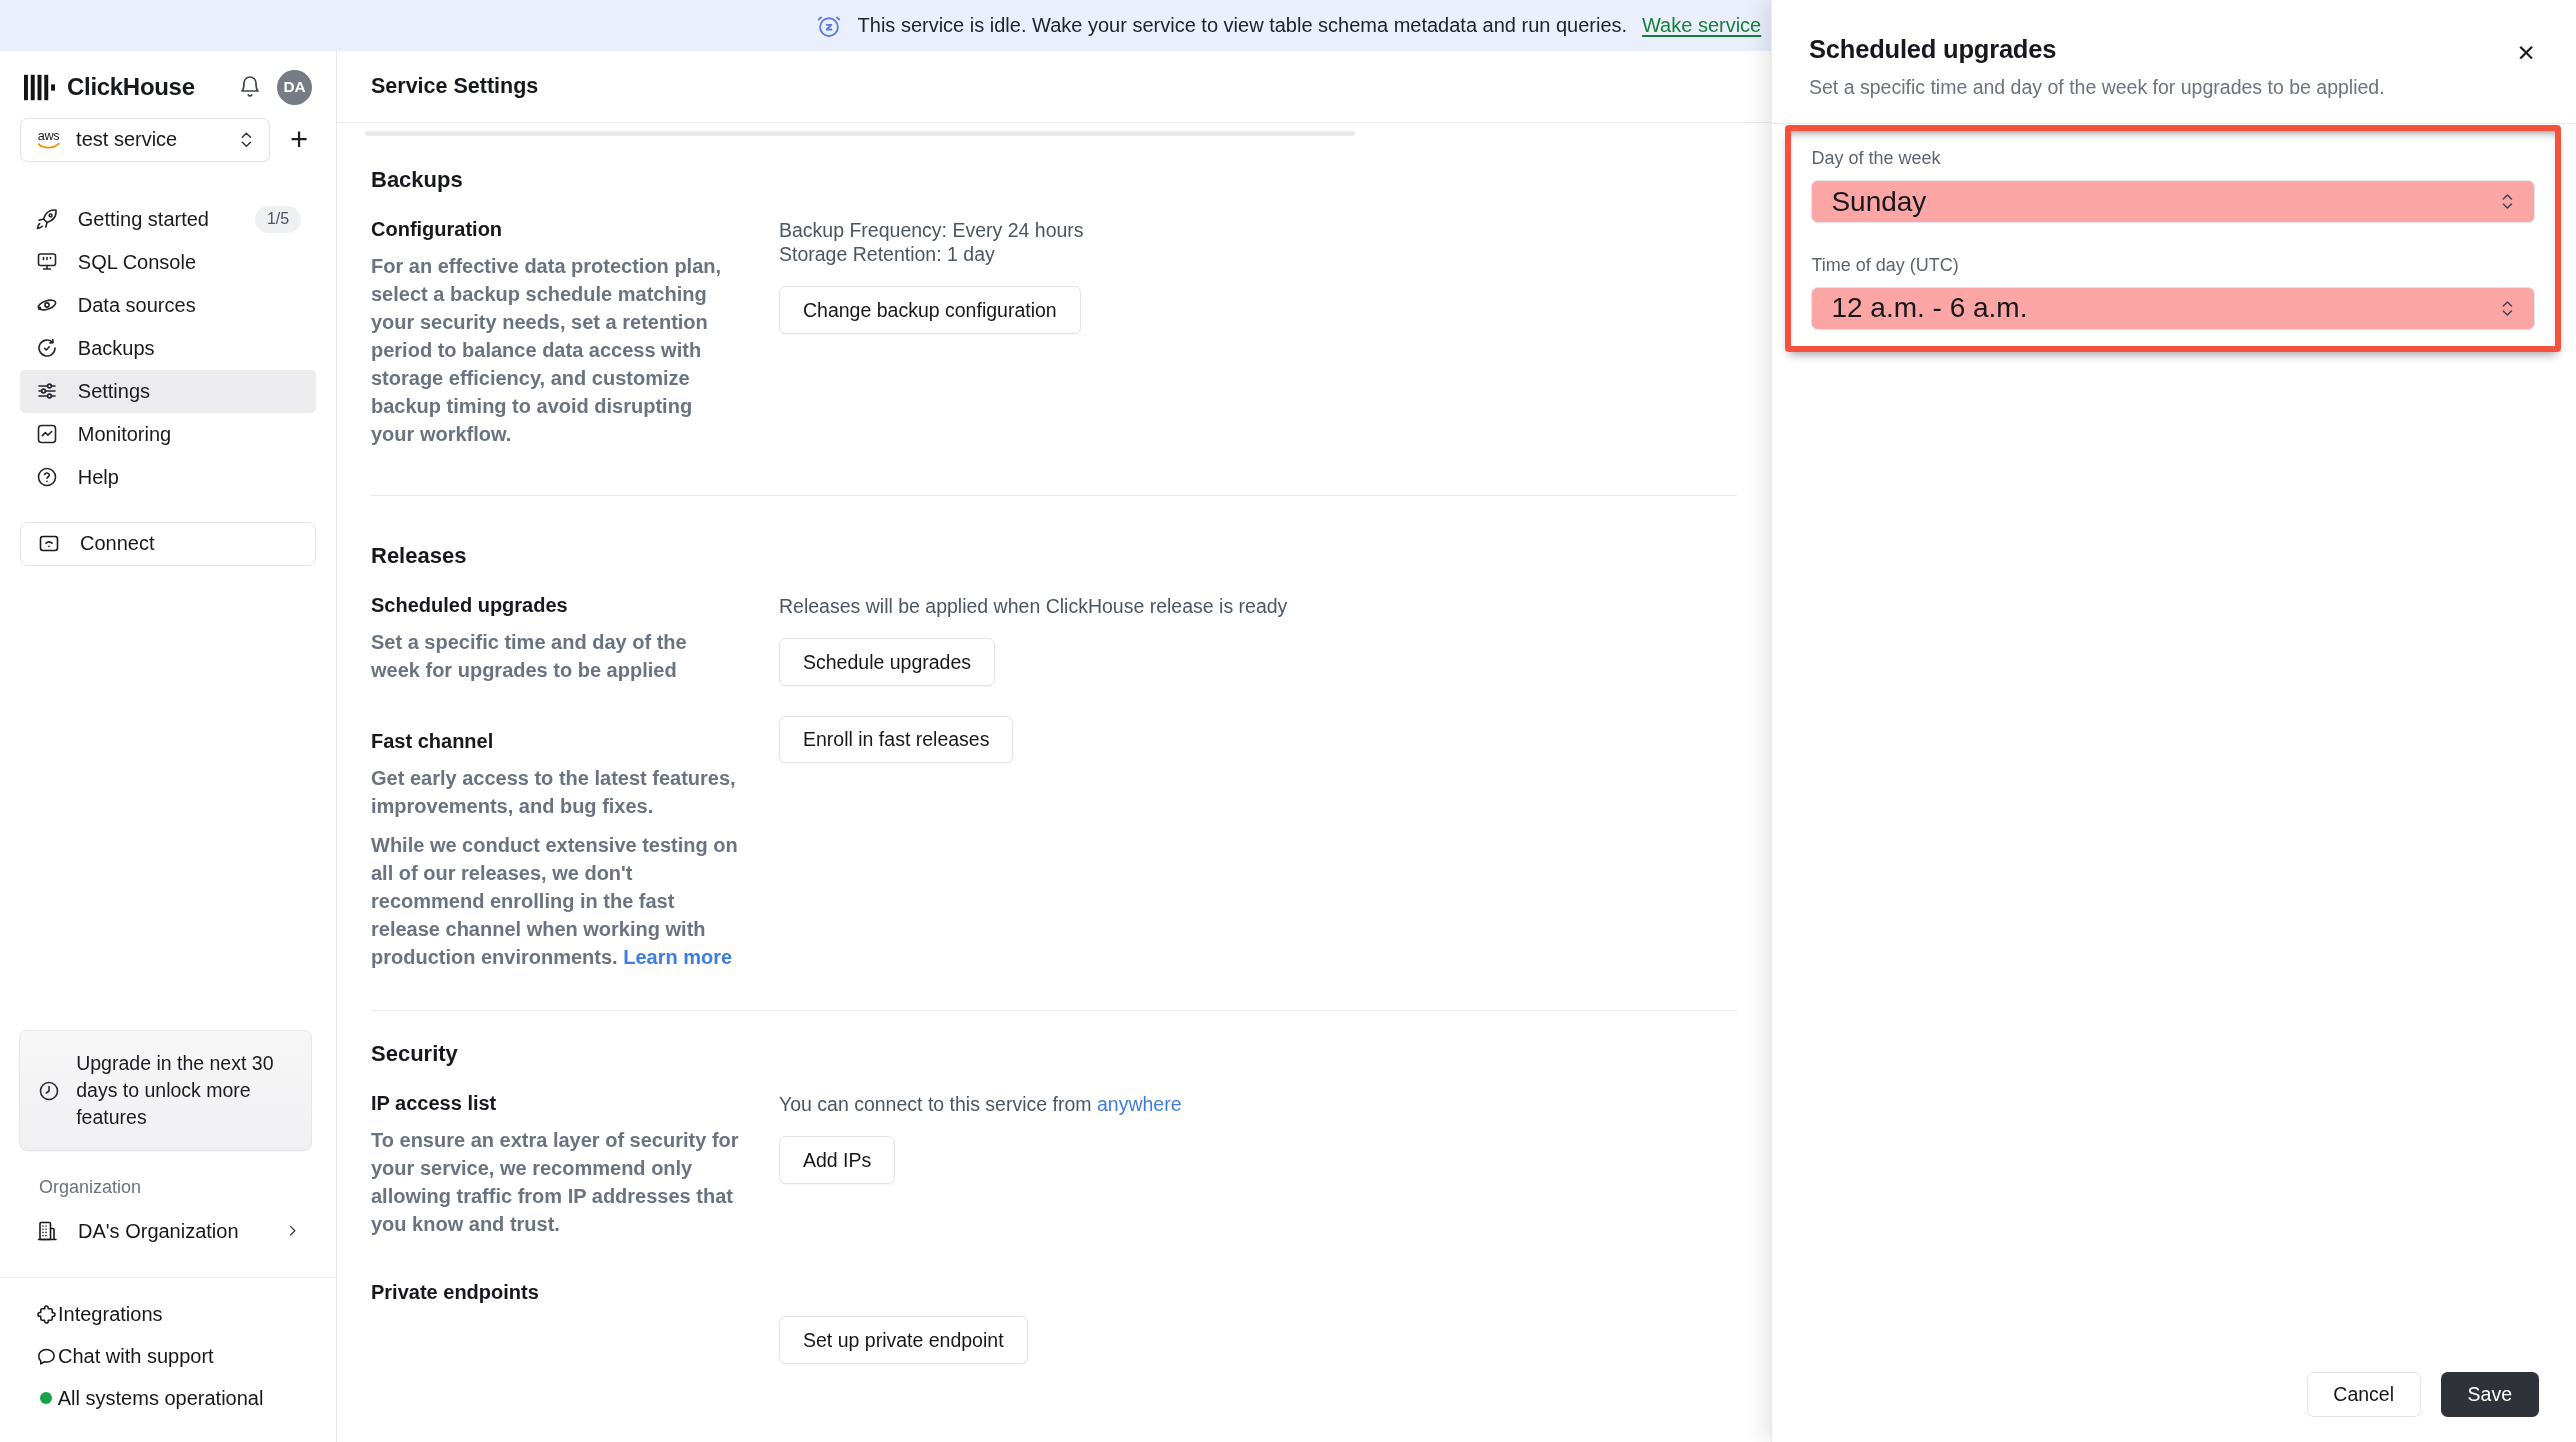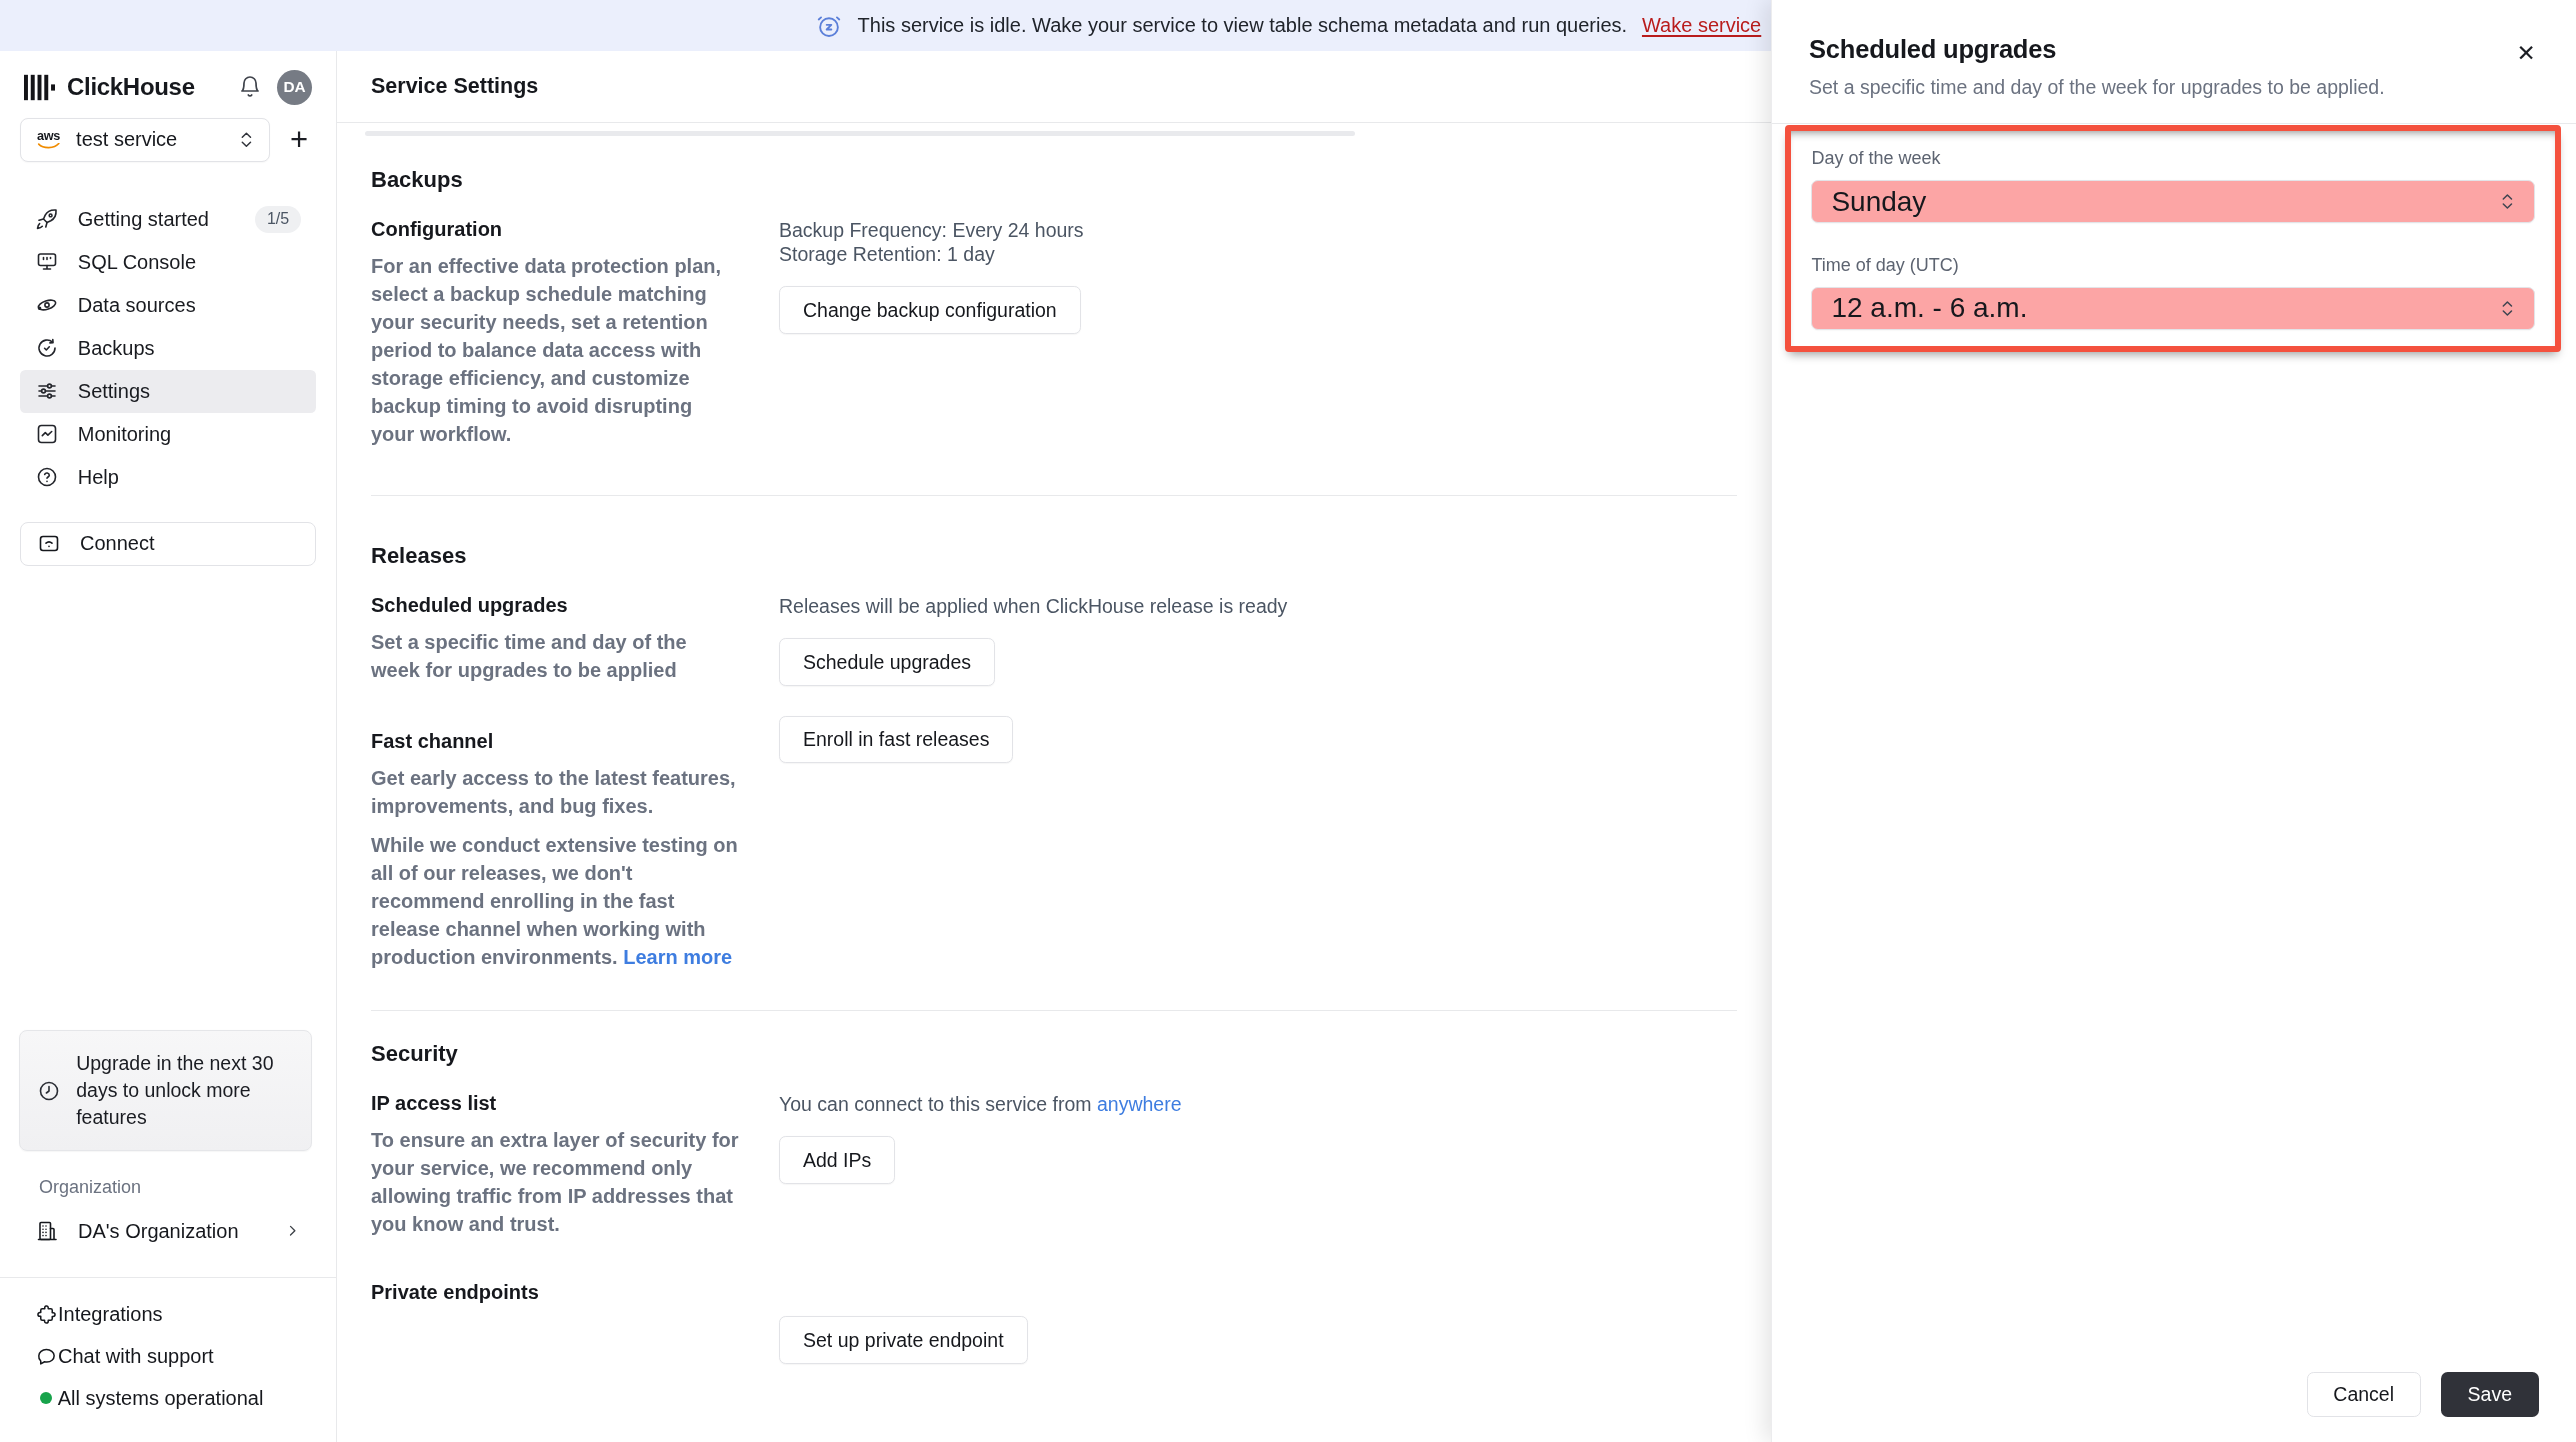--- a/index.html
+++ b/index.html
@@ -9,37 +9,37 @@
   }
   *{box-sizing:border-box; margin:0; padding:0;}
   html,body{width:2576px; height:1442px; overflow:hidden; background:#fff;
     font-family:"Liberation Sans","DejaVu Sans",sans-serif; color:var(--ink);}
   .screen{position:relative; width:2576px; height:1442px; overflow:hidden; background:#fff;}
 
   
   .banner{position:absolute; left:0; top:0; width:2576px; height:51px; background:var(--banner-bg);
     display:flex; align-items:center; justify-content:center; gap:14.8px; font-size:20px; color:#20242b; z-index:1;}
   .banner svg{width:28px;height:28px;color:#5b7fd9;}
-  .banner a{color:#b91c1c; text-decoration:underline; text-underline-offset:3.4px; font-weight:500; cursor:pointer;}
+  .banner a{color:#15803d; text-decoration:underline; text-underline-offset:3.4px; font-weight:500; cursor:pointer;}
 
   
   .sidebar{position:absolute; left:0; top:51px; width:337px; bottom:0; background:#fff;
     border-right:0.7px solid var(--line); z-index:2;}
   .side-top{padding:16px 20px 0;}
   .brand-row{display:flex; align-items:center; height:40px; padding:0 4px;}
   .brand-logo{width:31px; height:27px; color:#141418; flex:none;}
   .brand-name{font-size:24px; font-weight:700; margin-left:12px; letter-spacing:-0.3px;}
   .bell{margin-left:auto; width:24px; height:24px; color:#3f434b; cursor:pointer;}
   .avatar{width:35px; height:35px; border-radius:50%; background:#767b84; color:#fff; font-size:15.4px; font-weight:700;
     display:flex; align-items:center; justify-content:center; margin-left:14.8px; cursor:pointer;}
   .svc-row{display:flex; align-items:center; gap:12px; margin-top:10.7px;}
   .svc-select{flex:1; height:44px; border:0.7px solid var(--btn-border); border-radius:8px; background:#fff;
     display:flex; align-items:center; padding:0 14.8px; cursor:pointer; box-shadow:0 0.7px 1.3px rgba(0,0,0,.03);}
   .aws{display:flex; flex-direction:column; align-items:center; line-height:1; margin-right:14.8px;}
-  .aws b{font-size:12.7px; font-weight:700; letter-spacing:-0.3px;}
+  .aws b{font-size:12.7px; font-weight:400; letter-spacing:-0.3px;}
   .aws svg{width:25.5px; height:6.7px; margin-top:0.7px;}
   .svc-name{font-size:20px;}
   .svc-chevrons{margin-left:auto; width:14.8px; height:21.5px; color:#31343b;}
   .plus-btn{width:34px; height:34px; display:flex; align-items:center; justify-content:center;
     font-size:31px; font-weight:300; color:#1c1e24; cursor:pointer; border-radius:5.4px;}
 
   .nav{margin-top:36px; padding:0 20px;}
   .nav-item{display:flex; align-items:center; height:43px; padding:0 14.8px; border-radius:5.4px;
     font-size:20px; cursor:pointer; color:#191b20;}
   .nav-item.active{background:#ececef;}

